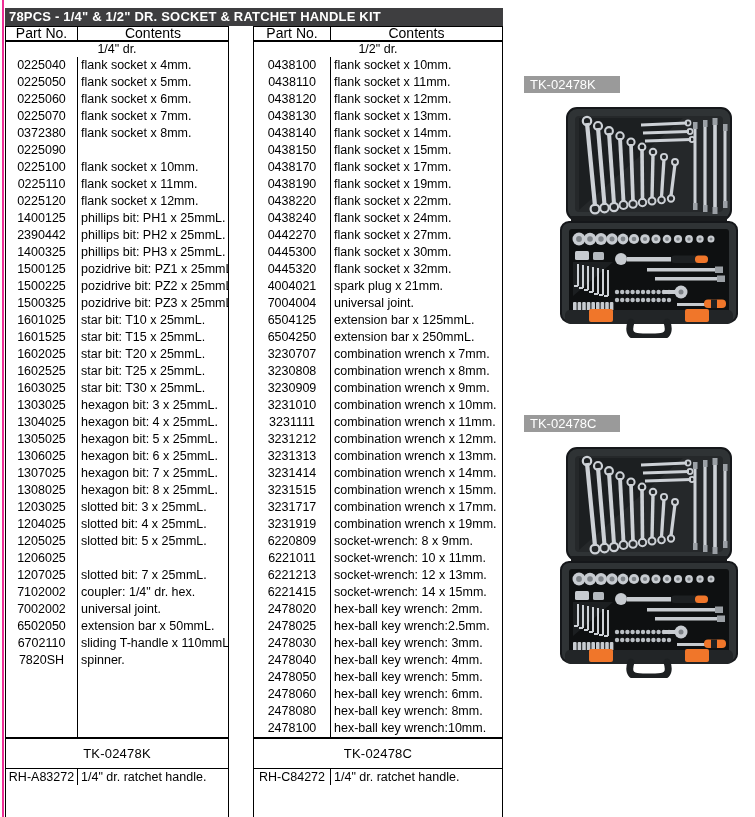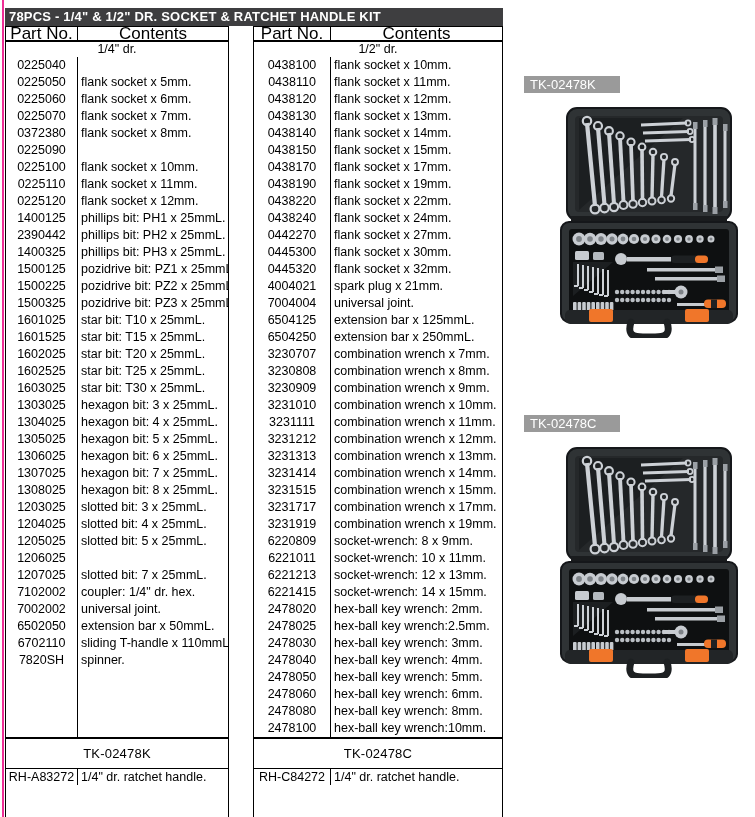--- a/index.html
+++ b/index.html
@@ -16,21 +16,21 @@
     position:absolute; left:5px; top:8px; width:498px; height:18px;
     background:var(--titlebar,#3e3e40); color:#fff;
     font-size:13px; font-weight:700; line-height:18px; padding-left:4px;
     letter-spacing:0.2px; white-space:nowrap; overflow:hidden;
   }
   #tables-row { position:absolute; left:5px; top:26px; display:flex; }
   .ptable { background:#fff; border:1px solid #000; border-bottom-width:2px; }
   .ptable.left  { width:224px; margin-right:24px; --partw:72px; }
   .ptable.right { width:250px; --partw:77px; }
   .ptable-head { display:flex; height:15px; border-bottom:2px solid #000; }
-  .hcell { font-size:17px; line-height:13px; text-align:center; height:13px; }
+  .hcell { font-size:14px; line-height:13px; text-align:center; height:13px; }
   .hcell.partno { width:var(--partw); border-right:1px solid #000; flex:none; }
   .hcell.contents { flex:1; }
   .subrow { height:15px; line-height:15px; text-align:center; font-size:12.5px; }
   .trow { display:flex; height:17px; }
   .cell-part {
     width:var(--partw); flex:none; border-right:1px solid #000;
     font-size:12.5px; line-height:17px; text-align:center; white-space:nowrap;
   }
   .cell-contents {
     flex:1; font-size:12.5px; line-height:17px; padding-left:3px;
@@ -72,20 +72,21 @@
 
   <div id="tables-row">
     <div id="table-left" class="ptable left">
         <div class="ptable-head">
           <div class="hcell partno">Part No.</div>
           <div class="hcell contents">Contents</div>
         </div>
         <div class="subrow">1/4" dr.</div>
         <div class="trow">
           <div class="cell-part">0225040</div>
+          <div class="cell-contents">flank socket x 4mm.</div>
         </div>
         <div class="trow">
           <div class="cell-part">0225050</div>
           <div class="cell-contents">flank socket x 5mm.</div>
         </div>
         <div class="trow">
           <div class="cell-part">0225060</div>
           <div class="cell-contents">flank socket x 6mm.</div>
         </div>
         <div class="trow">

